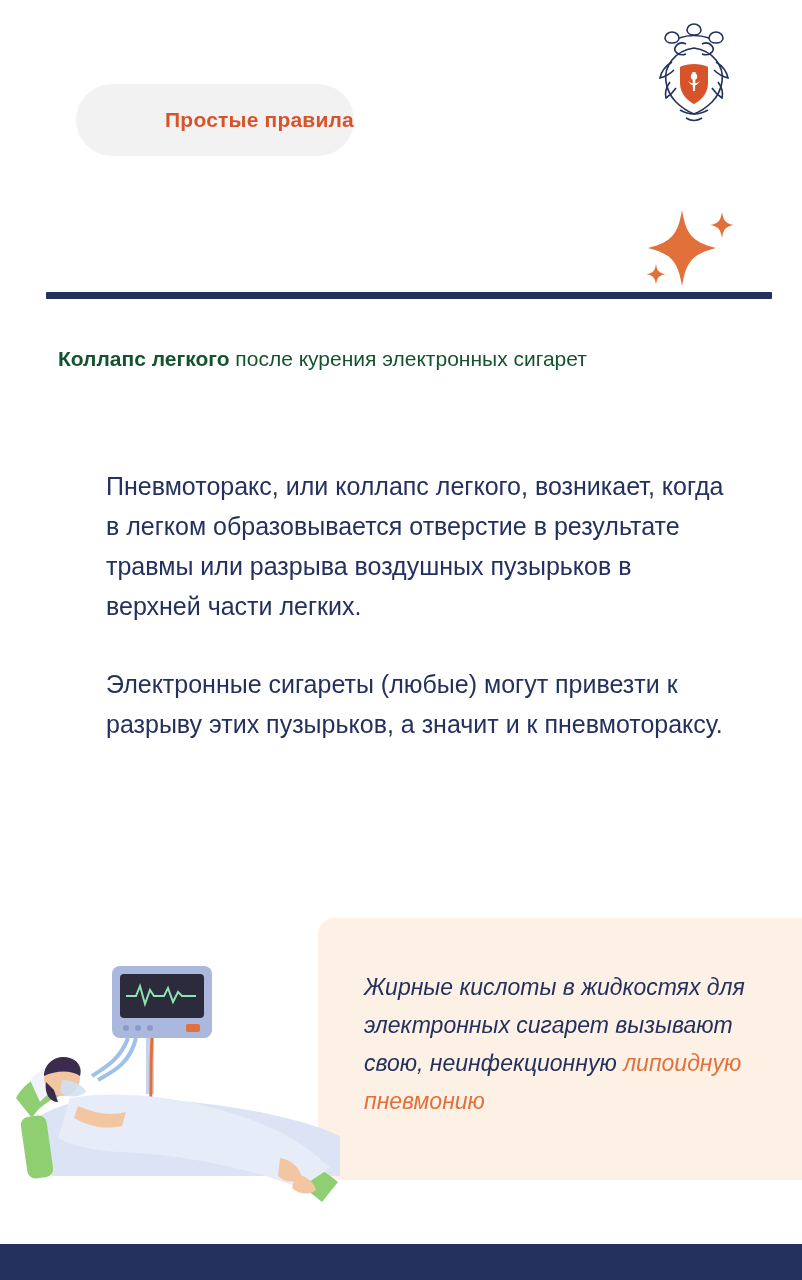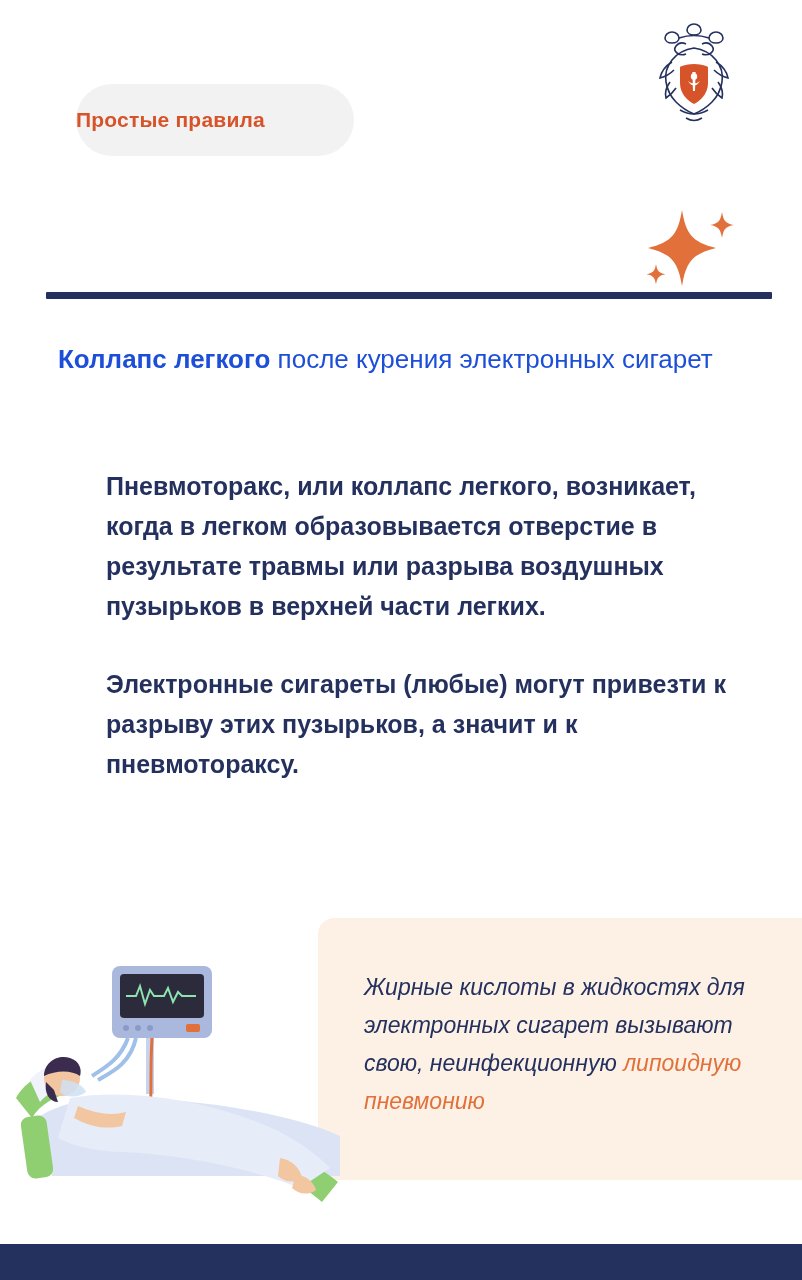--- a/index.html
+++ b/index.html
@@ -27,21 +27,21 @@
   .badge {
     position: absolute;
     left: 76px;
     top: 84px;
     width: 278px;
     height: 72px;
     border-radius: 36px;
     background: #f2f2f2;
     display: flex;
     align-items: center;
-    justify-content: flex-start;
+    justify-content: flex-end;
   }
   .badge-label {
     font-size: 21px;
     font-weight: bold;
     color: #d7542a;
     letter-spacing: 0.2px;
   }
 
   .emblem {
     position: absolute;
@@ -70,42 +70,41 @@
     background: #24315e;
     border-radius: 1px;
   }
 
   
   .headline {
     position: absolute;
     left: 58px;
     top: 338px;
     width: 690px;
-    font-size: 26px;
+    font-size: 21px;
     line-height: 42px;
-    color: #1d4ed8;
+    color: #14532d;
     font-weight: normal;
   }
   .headline b {
     font-weight: bold;
   }
 
   
   .body-text {
     position: absolute;
     left: 106px;
     top: 466px;
     width: 620px;
     color: #24315e;
     font-size: 25px;
     line-height: 40px;
   }
   .body-text p {
     margin: 0 0 38px 0;
-    font-weight: bold;
   }
   .body-text p:last-child {
     margin-bottom: 16px;
   }
 
   
   .quote-panel {
     position: absolute;
     left: 318px;
     top: 918px;

